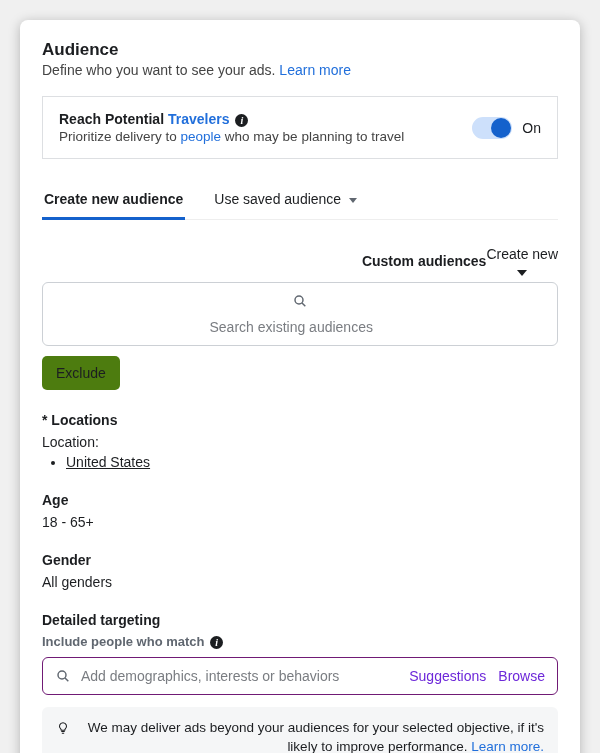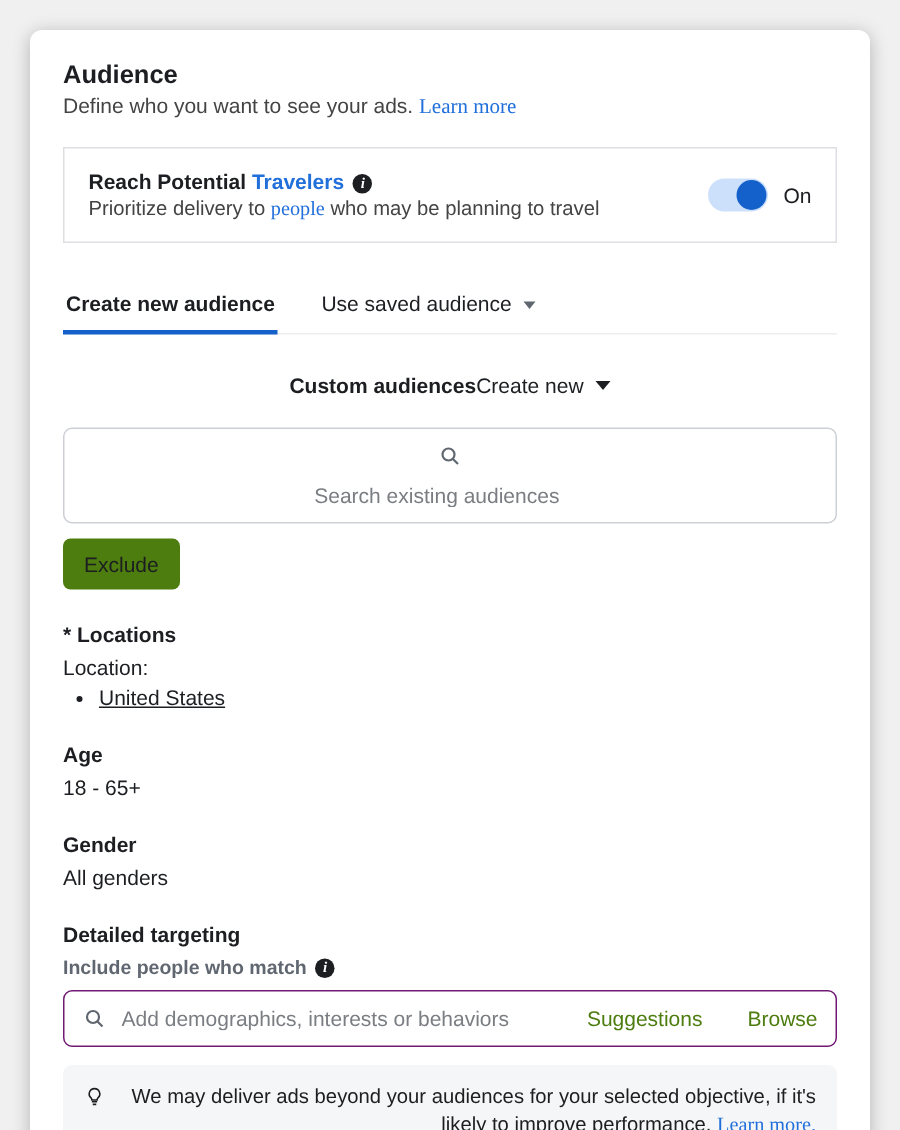--- a/index.html
+++ b/index.html
@@ -20,21 +20,21 @@
     .header-title {
       font-size: 17px;
       font-weight: 700;
       margin-bottom: 2px;
     }
     .header-subtitle {
       font-size: 14px;
       color: #444;
       margin-bottom: 18px;
     }
-    .link { color: #216fdb; cursor: pointer; font-family: Liberation Serif, serif; }
+    .link { color: #216fdb; cursor: pointer; }
     .reach-panel {
       border: 1px solid #dddfe2;
       border-radius: 0;
       padding: 14px 16px;
       display: flex;
       align-items: center;
       justify-content: space-between;
       margin-bottom: 22px;
     }
     .reach-left { flex: 1; }
@@ -109,36 +109,37 @@
       display: inline-block;
       margin-left: 4px;
       width: 0; height: 0;
       border-left: 4px solid transparent;
       border-right: 4px solid transparent;
       border-top: 5px solid #606770;
       vertical-align: middle;
     }
     .section-row {
       display: flex;
-      justify-content: center;
-      align-items: center;
-      margin-bottom: 20px;
+      justify-content: flex-end;
+      align-items: center;
+      margin-bottom: 6px;
     }
     .section-label {
       font-size: 14px;
       font-weight: 700;
       color: #1c1e21;
     }
     .create-new {
       font-size: 14px;
       color: #1c1e21;
       cursor: pointer;
       display: flex;
       align-items: center;
       gap: 8px;
+      flex-direction: column;
     }
     .caret-down {
       width: 0; height: 0;
       border-left: 5px solid transparent;
       border-right: 5px solid transparent;
       border-top: 6px solid #1c1e21;
     }
     .search-box {
       border: 1px solid #ccd0d5;
       border-radius: 6px;
@@ -198,23 +199,23 @@
       border: 1px solid #701a75;
       border-radius: 6px;
       display: flex;
       align-items: center;
       padding: 10px 12px;
       gap: 10px;
       margin-bottom: 12px;
     }
     .targeting-actions {
       display: flex;
-      gap: 30px;
-      font-size: 14px;
-      color: #4d7c0f;
+      gap: 12px;
+      font-size: 14px;
+      color: #6d28d9;
     }
     .targeting-actions span { cursor: pointer; }
     .notice {
       background: #f5f6f7;
       border-radius: 6px;
       padding: 12px 14px;
       display: flex;
       gap: 10px;
       font-size: 13.5px;
       color: #1c1e21;

